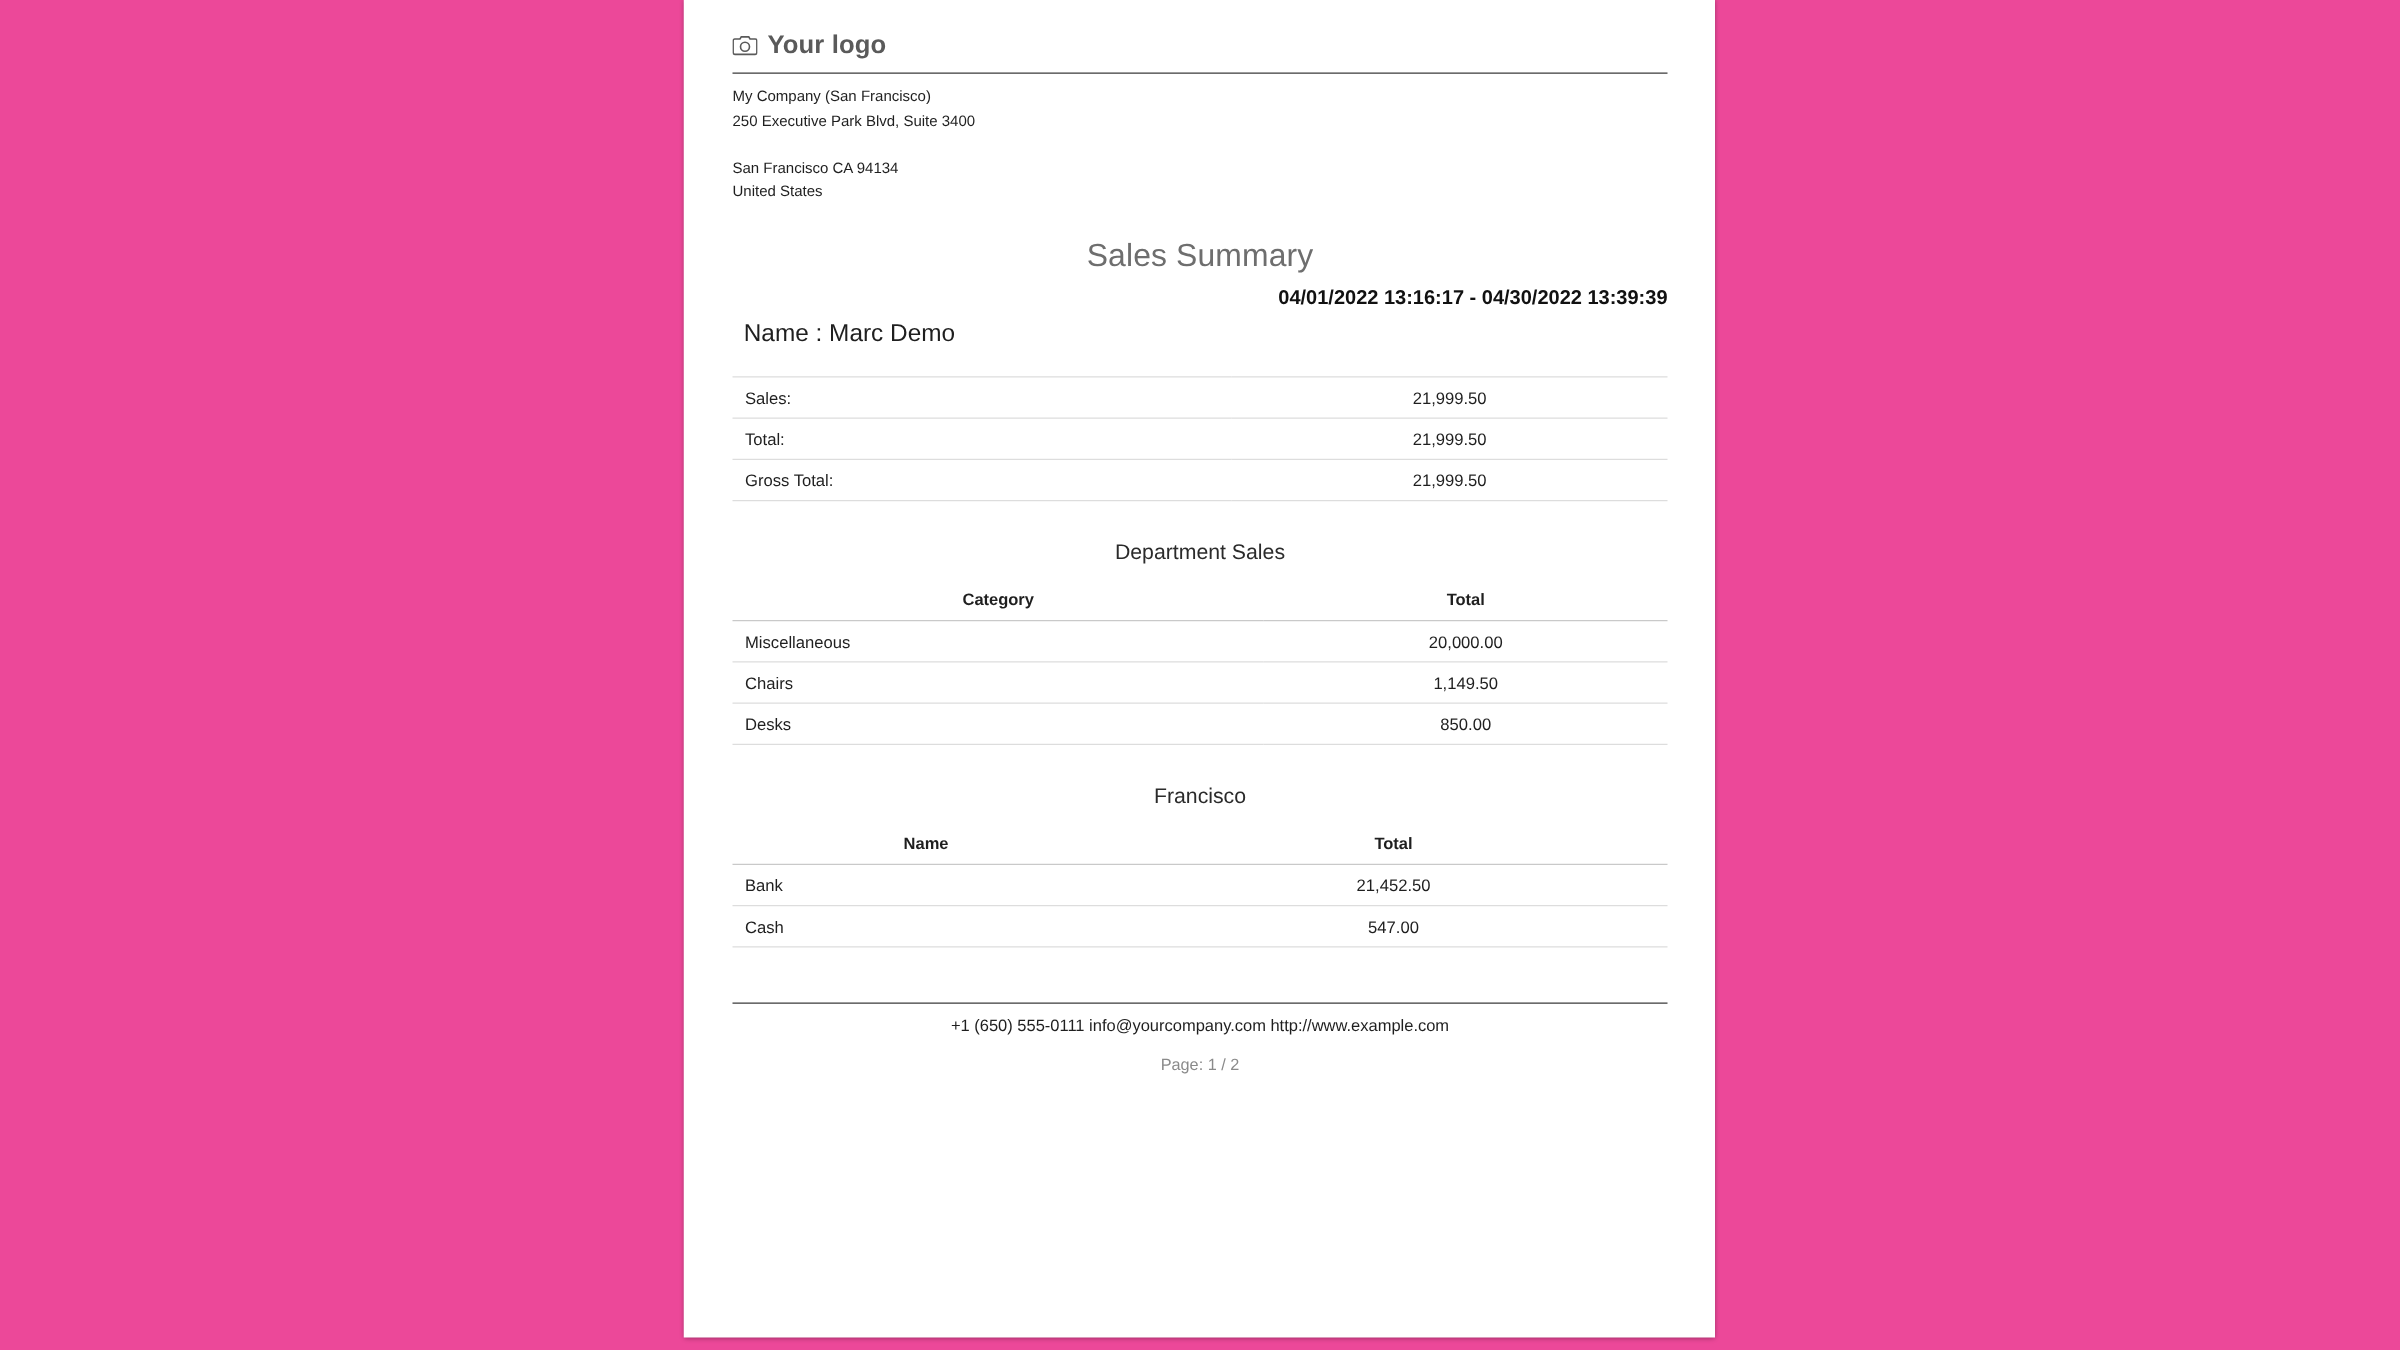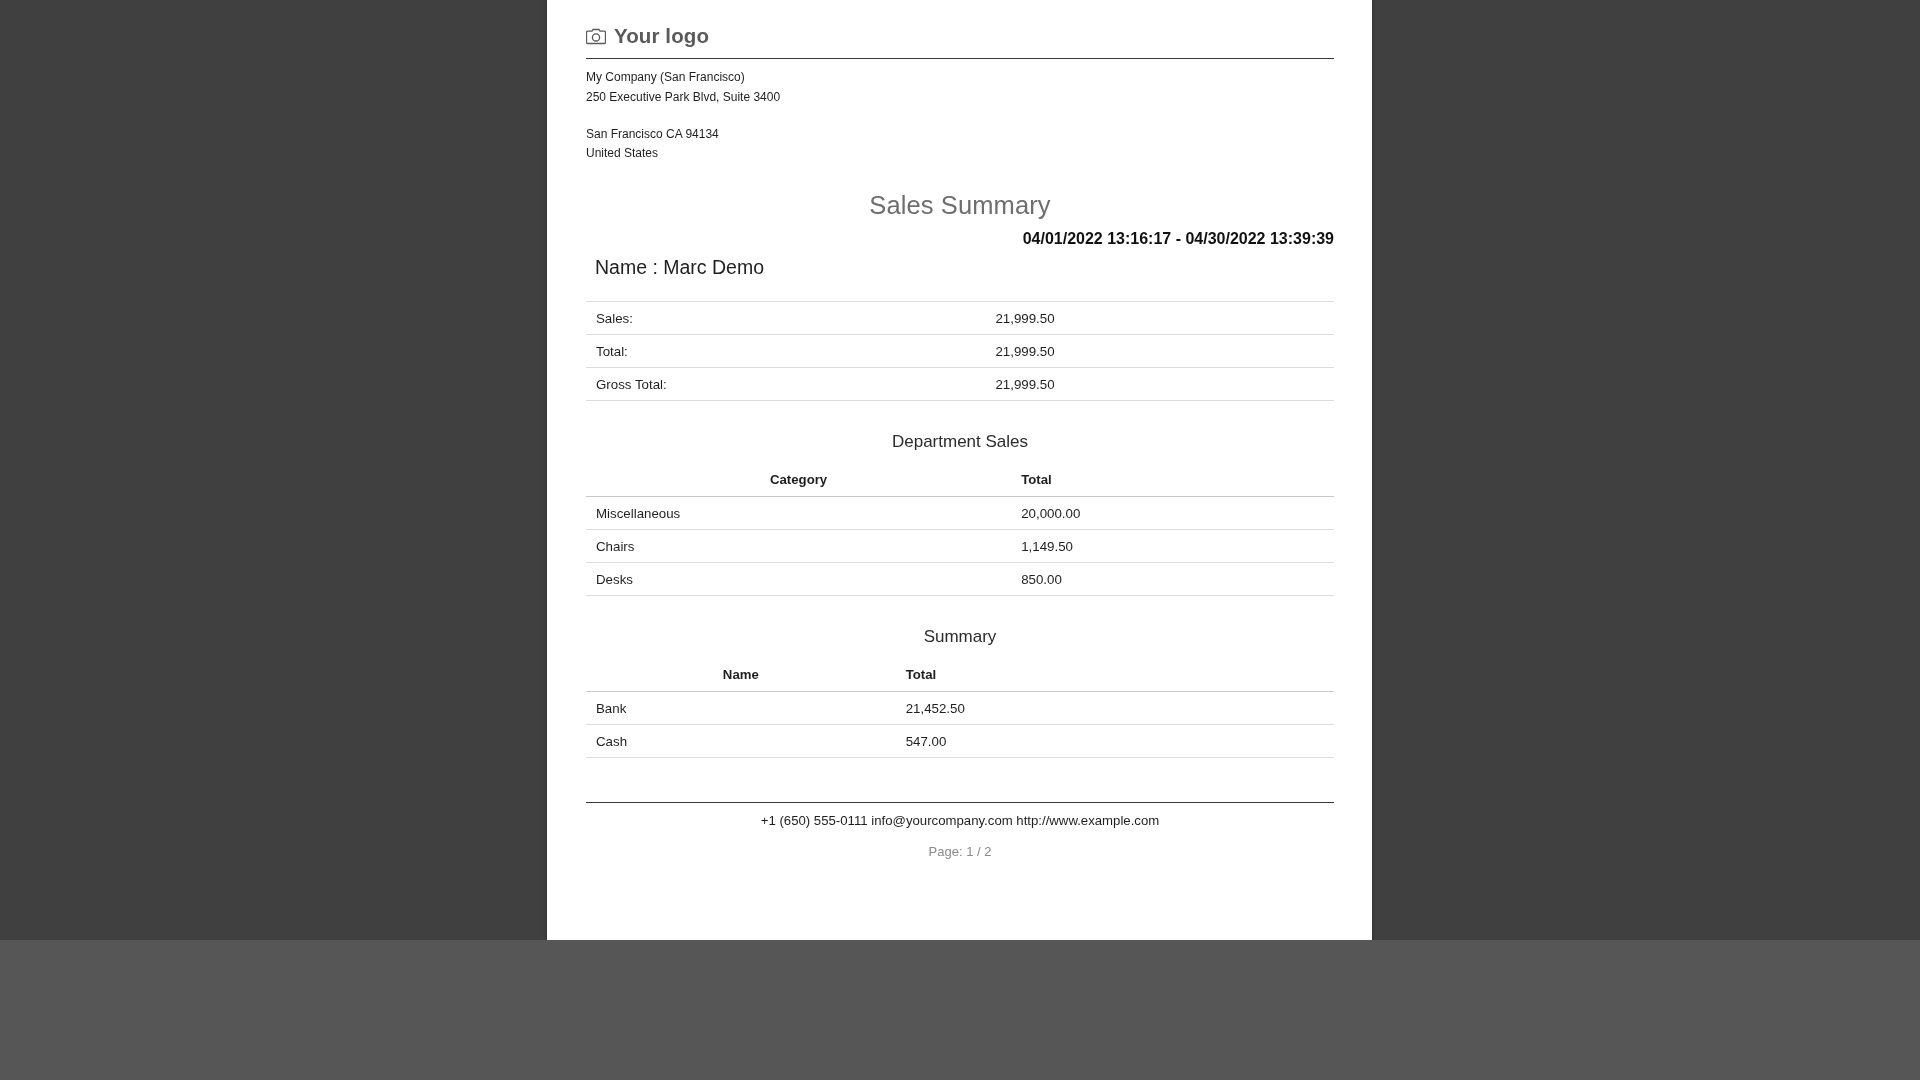--- a/index.html
+++ b/index.html
@@ -5,24 +5,24 @@
   html, body {
     margin: 0;
     padding: 0;
     width: 1920px;
     height: 1080px;
     background: #565656;
     font-family: "Liberation Sans", sans-serif;
   }
   .viewport {
     width: 1920px;
-    height: 940px;
+    height: 1080px;
     position: relative;
     overflow: hidden;
-    background: #404040;
+    background: #ec4899;
   }
   .page {
     position: absolute;
     left: 547px;
     top: 0px;
     width: 825px;
     height: 1070px;
     background: #ffffff;
     box-shadow: 0 0 4px rgba(0,0,0,0.4);
     box-sizing: border-box;
@@ -107,21 +107,21 @@
     vertical-align: middle;
   }
   table.tbl thead th {
     border-bottom: 1px solid #c9c9c9;
     font-weight: bold;
     font-size: 13.2px;
     padding-bottom: 9px;
   }
   table.tbl tr:first-child td { border-top: 1px solid #dddddd; }
   .summary-wrap table.tbl tr:first-child td { border-top: 1px solid #dddddd; }
-  .num { text-align: left; }
+  .num { text-align: center; }
 
   .section-title {
     text-align: center;
     font-size: 17px;
     color: #2b2b2b;
     font-weight: normal;
     padding-top: 31px;
     padding-bottom: 11px;
   }
 
@@ -210,21 +210,21 @@
             <td>Chairs</td>
             <td class="num">1,149.50</td>
           </tr>
           <tr>
             <td>Desks</td>
             <td class="num">850.00</td>
           </tr>
         </tbody>
       </table>
 
-      <div class="section-title">Summary</div>
+      <div class="section-title">Francisco</div>
       <table class="tbl">
         <thead>
           <tr>
             <th>Name</th>
             <th class="num">Total</th>
           </tr>
         </thead>
         <tbody>
           <tr>
             <td>Bank</td>

